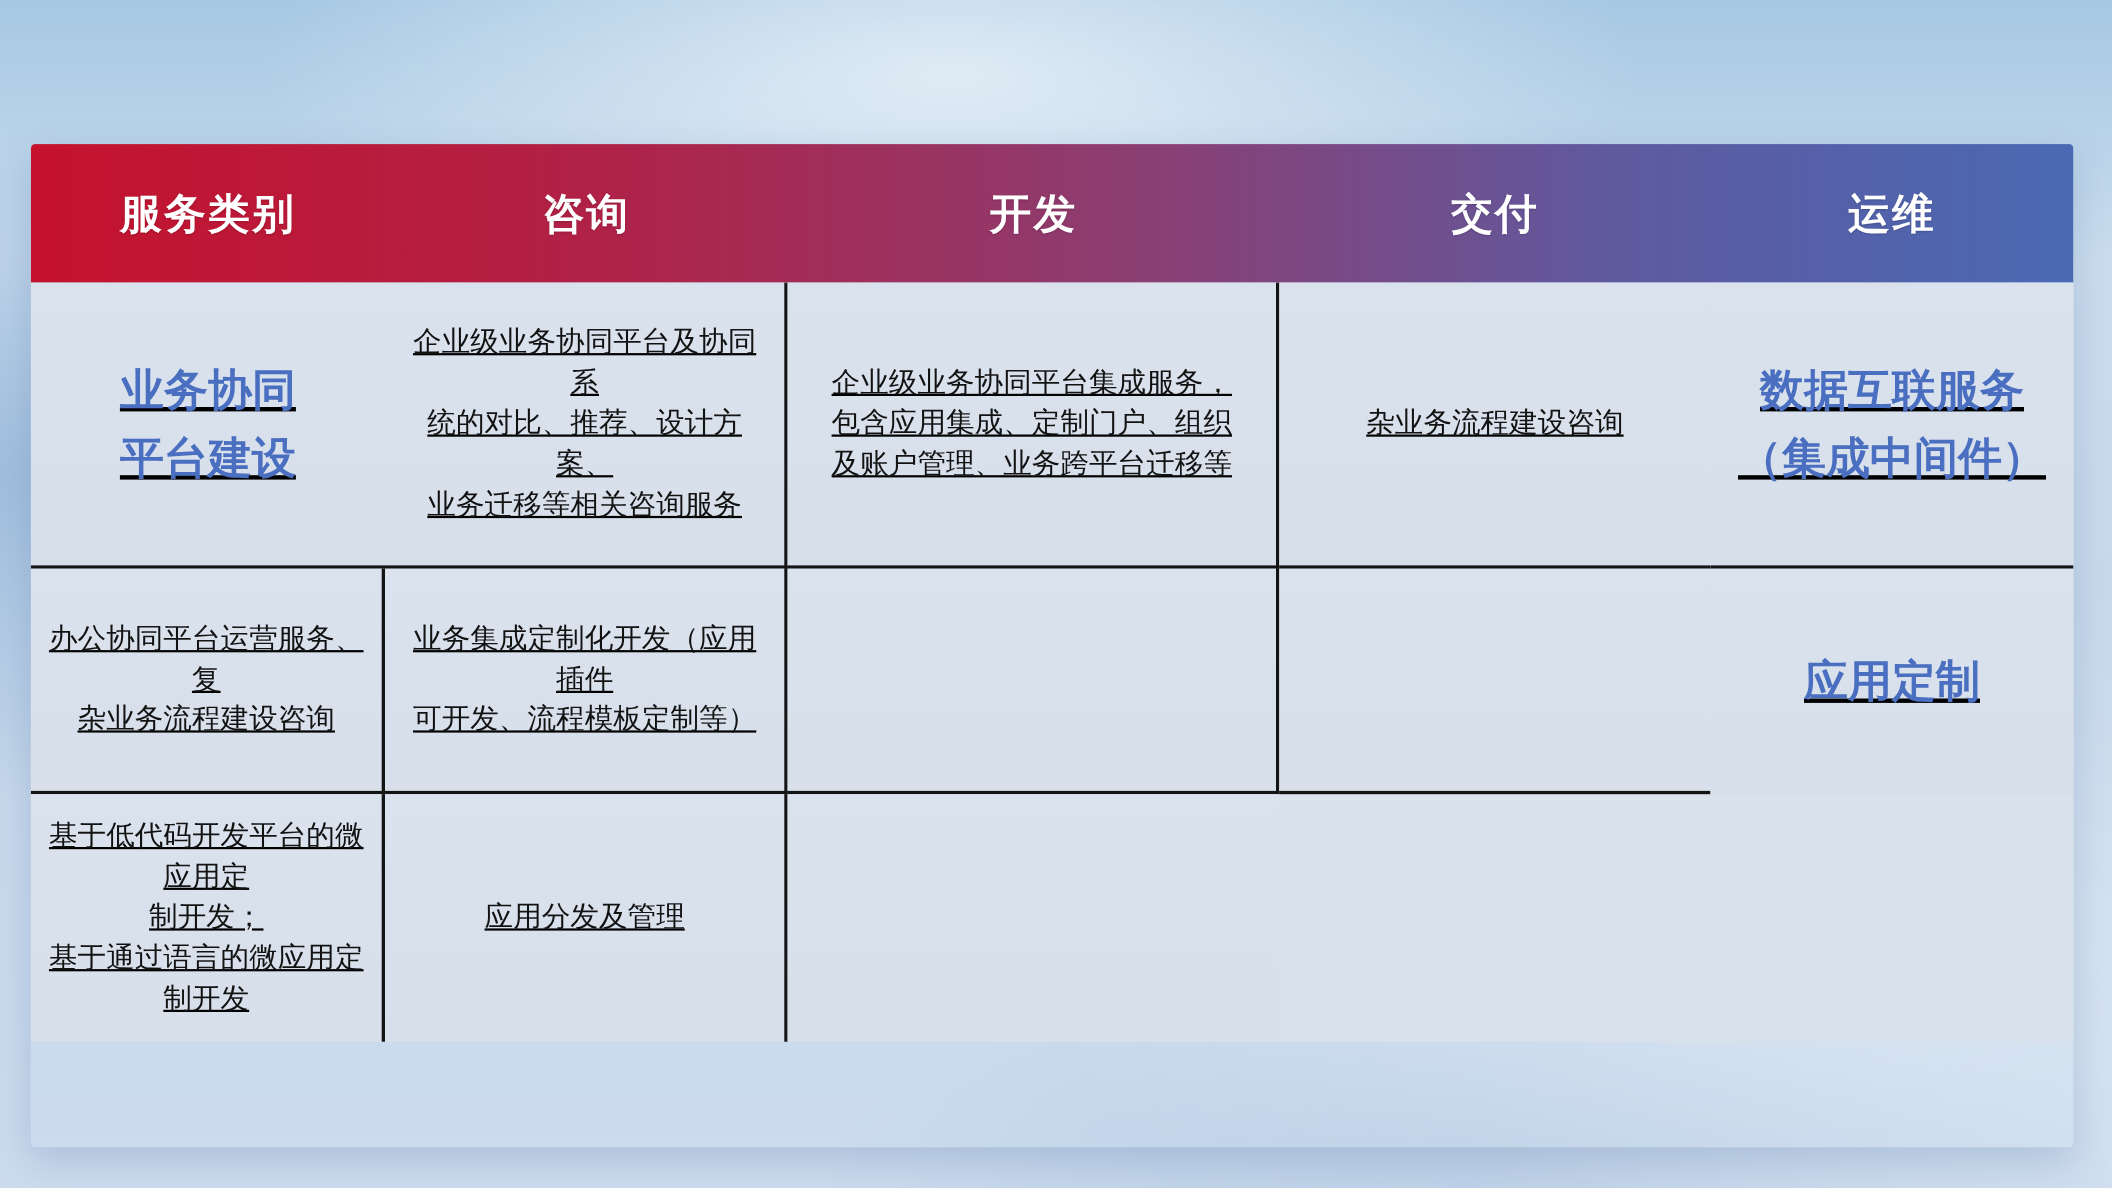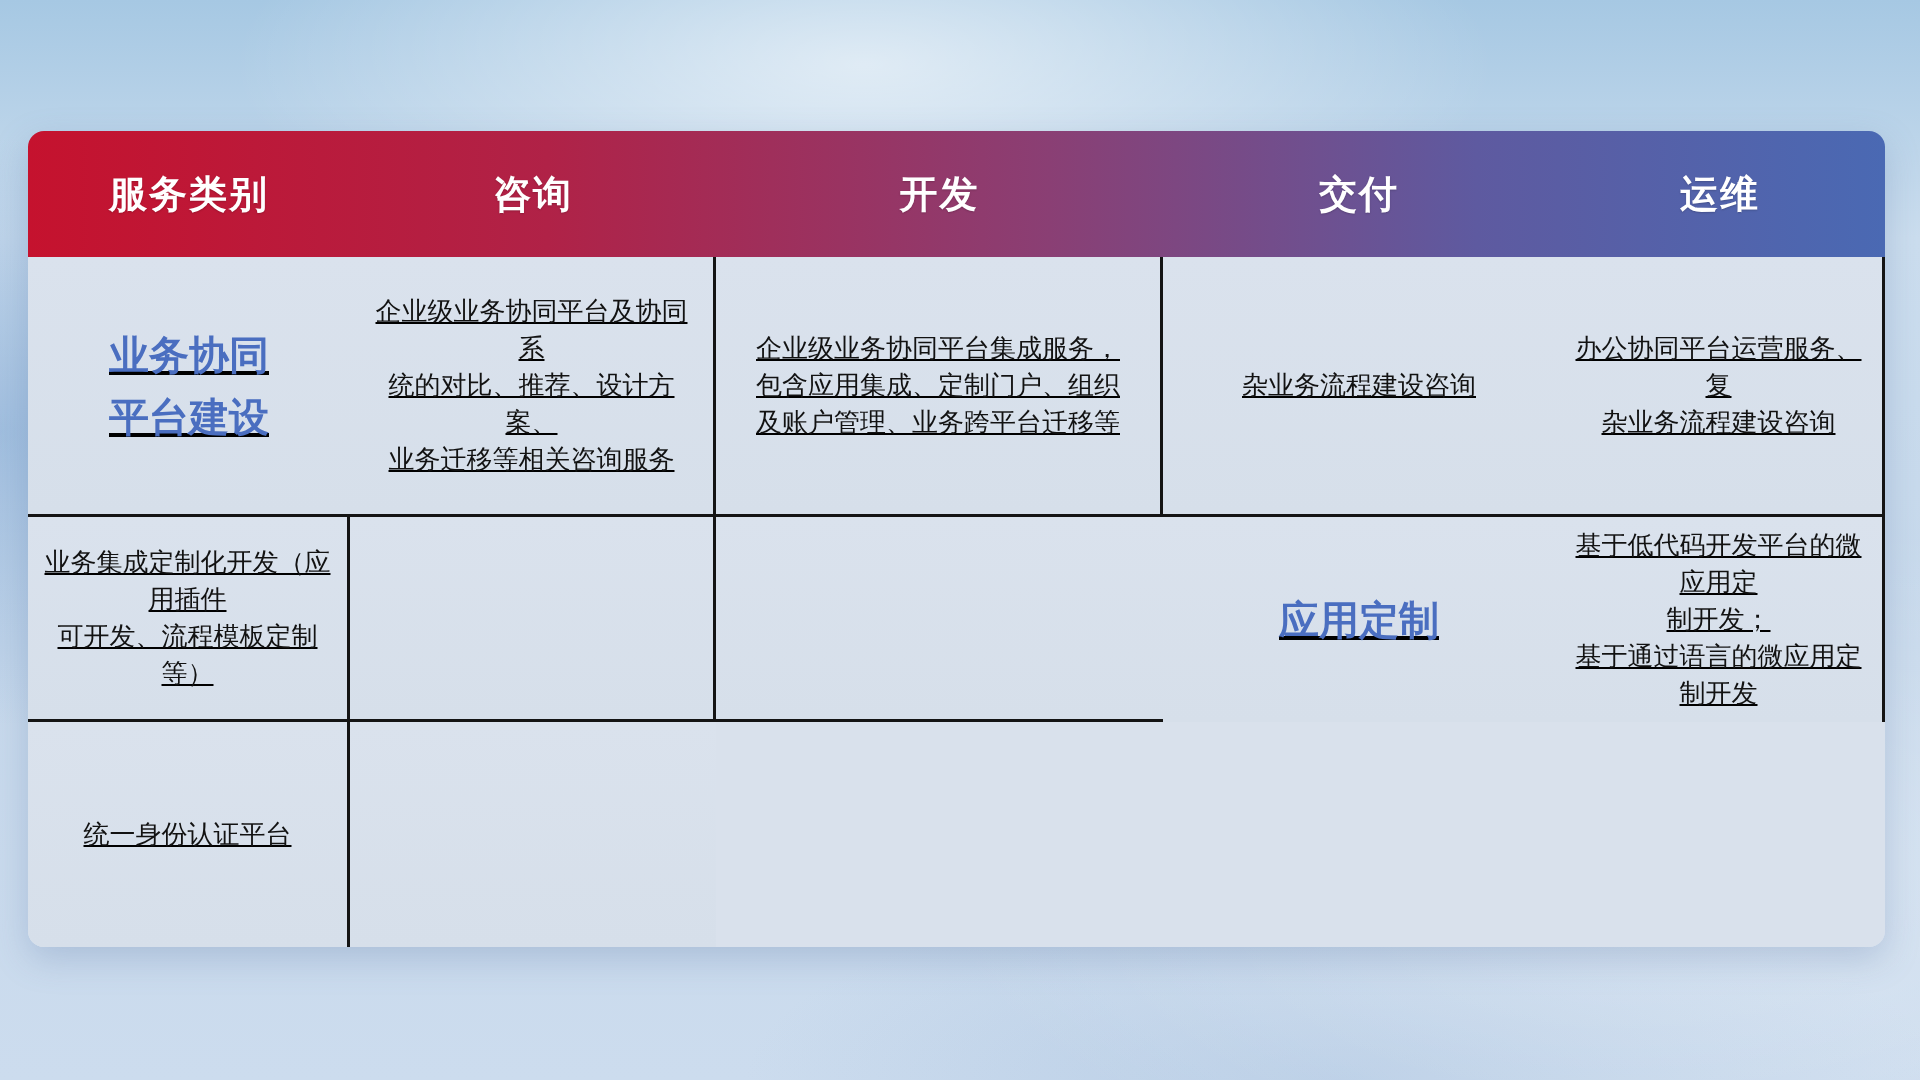--- a/index.html
+++ b/index.html
@@ -18,22 +18,22 @@
       radial-gradient(700px 420px at 0% 40%, rgba(110,155,205,0.45), rgba(110,155,205,0) 70%),
       radial-gradient(800px 260px at 70% 100%, rgba(150,180,215,0.35), rgba(150,180,215,0) 75%),
       linear-gradient(180deg, #A6C8E3 0%, #CBDDEE 22%, #C6D8EB 60%, #CCDCEE 100%);
   }
 
   .table-card {
     position: absolute;
     left: 28px;
     top: 131px;
     width: 1857px;
-    height: 816px;
-    border-radius: 16px;
+    height: 912px;
+    border-radius: 4px;
     overflow: hidden;
     box-shadow: 0 12px 34px rgba(90, 120, 165, 0.28);
   }
 
   .header-row {
     display: grid;
     grid-template-columns: 322px 366px 447px 392px 330px;
     height: 126px;
     background: linear-gradient(90deg, #C5122E 0%, #B02247 28%, #8A3F74 55%, #5E5AA0 78%, #4A69B3 100%);
   }
@@ -118,20 +118,24 @@
     </div>
     <div class="cell col3 rowline">
       <span class="txt">企业级业务协同平台集成服务，
 包含应用集成、定制门户、组织
 及账户管理、业务跨平台迁移等</span>
     </div>
     <div class="cell rowline">
       <span class="txt">杂业务流程建设咨询</span>
     </div>
 
+    <div class="cell category rowline">
+      <span class="txt">数据互联服务
+（集成中间件）</span>
+    </div>
     <div class="cell col2 rowline">
       <span class="txt">办公协同平台运营服务、复
 杂业务流程建设咨询</span>
     </div>
     <div class="cell col3 rowline">
       <span class="txt">业务集成定制化开发（应用插件
 可开发、流程模板定制等）</span>
     </div>
     <div class="cell col4 rowline">
       <span class="txt"></span>
@@ -142,20 +146,20 @@
 
     <div class="cell category">
       <span class="txt">应用定制</span>
     </div>
     <div class="cell col3">
       <span class="txt">基于低代码开发平台的微应用定
 制开发；
 基于通过语言的微应用定制开发</span>
     </div>
     <div class="cell col4">
-      <span class="txt">统一身份认证平台</span>
+      <span class="txt">应用分发及管理</span>
     </div>
     <div class="cell">
       <span class="txt"></span>
     </div>
 
   </div>
 </div>
 
 </body></html>

